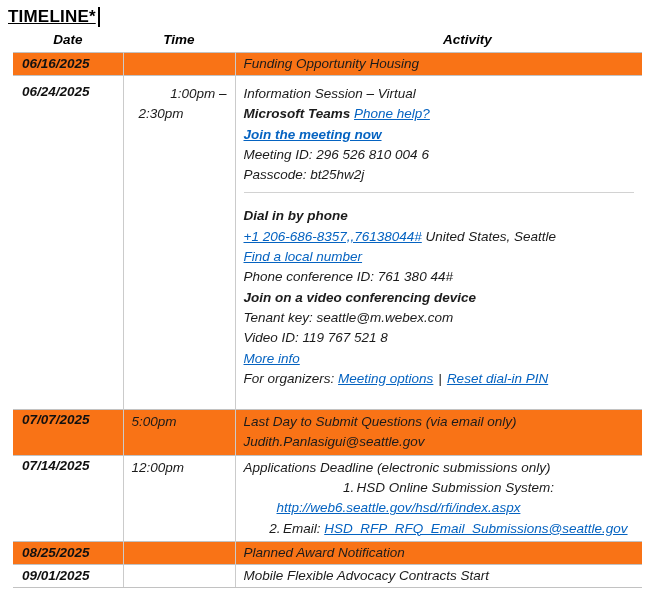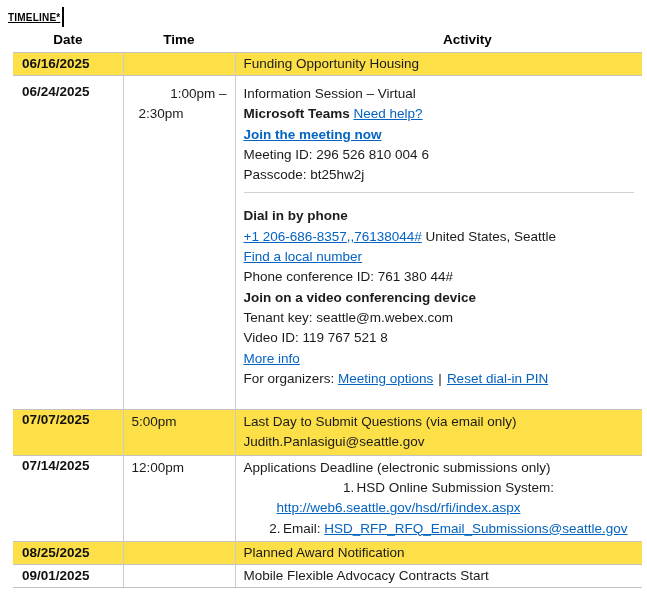--- a/index.html
+++ b/index.html
@@ -6,47 +6,47 @@
   body{
     width:647px;height:613px;overflow:hidden;
     font-family:"Liberation Sans","DejaVu Sans",sans-serif;
     font-size:13.5px;color:#1b1b1b;
   }
   .page{position:relative;width:647px;height:613px;}
 
   
   .title-wrap{margin:5px 0 0 8px;height:24px;display:flex;align-items:center;}
   .doc-title{
-    display:inline-block;margin:0;font-size:10px;font-weight:bold;
+    display:inline-block;margin:0;font-size:17px;font-weight:bold;
     letter-spacing:.2px;text-decoration:underline;color:#000;
   }
   .caret{display:inline-block;width:2px;height:20px;background:#000;margin-left:2px;}
 
   
   table.timeline{
     border-collapse:collapse;table-layout:fixed;
-    margin:1px 0 6px 13px;width:629px;
+    margin:1px 0 6px 13px;width:629px;font-style:italic;
   }
   col.c-date{width:110px}
   col.c-time{width:112px}
   col.c-act{width:407px}
 
   th{
     font-weight:bold;font-size:13.5px;color:#000;text-align:center;
     padding:2px 0 5px 0;border:none;vertical-align:bottom;
   }
   th.h-activity{padding-left:58px;} 
 
   tbody td{
     vertical-align:top;border-top:1px solid #c2c2c2;
     padding:2px 8px 2px 8px;
   }
   tbody tr:last-child td{border-bottom:1px solid #c2c2c2;}
   td.cell-date,td.cell-time{border-right:1px solid #cbcbcb;}
-  tr.shaded td{background:#fde047;}
+  tr.shaded td{background:#f97316;}
 
   td.cell-date{font-weight:bold;padding-left:9px;color:#111;}
   .r-short td{height:17px;padding-top:3px;}
 
   .ln{height:20.3px;line-height:20.3px;white-space:nowrap;}
   .b{font-weight:bold;}
   a.lnk{color:#0563C1;text-decoration:underline;cursor:pointer;}
   .sep{margin:0 5px;color:#1b1b1b;}
 
   .cell-time .t1{line-height:20.3px;text-align:right;}
@@ -92,21 +92,21 @@
       </tr>
 
       <tr>
         <td class="cell-date tall">06/24/2025</td>
         <td class="cell-time tall">
           <div class="t1">1:00pm –</div>
           <div class="t2">2:30pm</div>
         </td>
         <td class="cell-act tall">
           <div class="ln">Information Session – Virtual</div>
-          <div class="ln"><span class="b">Microsoft Teams </span><a class="lnk">Need help?</a></div>
+          <div class="ln"><span class="b">Microsoft Teams </span><a class="lnk">Phone help?</a></div>
           <div class="ln"><a class="lnk b">Join the meeting now</a></div>
           <div class="ln">Meeting ID: 296 526 810 004 6</div>
           <div class="ln">Passcode: bt25hw2j</div>
           <div class="sig-divider"></div>
           <div class="ln b">Dial in by phone</div>
           <div class="ln"><a class="lnk">+1 206-686-8357,,76138044#</a><span> United States, Seattle</span></div>
           <div class="ln"><a class="lnk">Find a local number</a></div>
           <div class="ln">Phone conference ID: 761 380 44#</div>
           <div class="ln b">Join on a video conferencing device</div>
           <div class="ln">Tenant key: seattle@m.webex.com</div>

